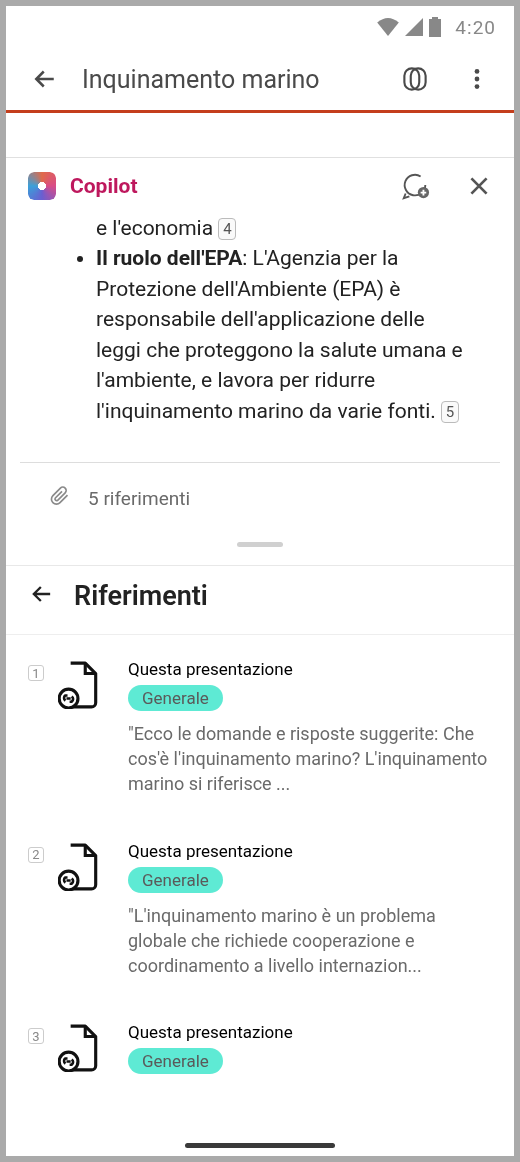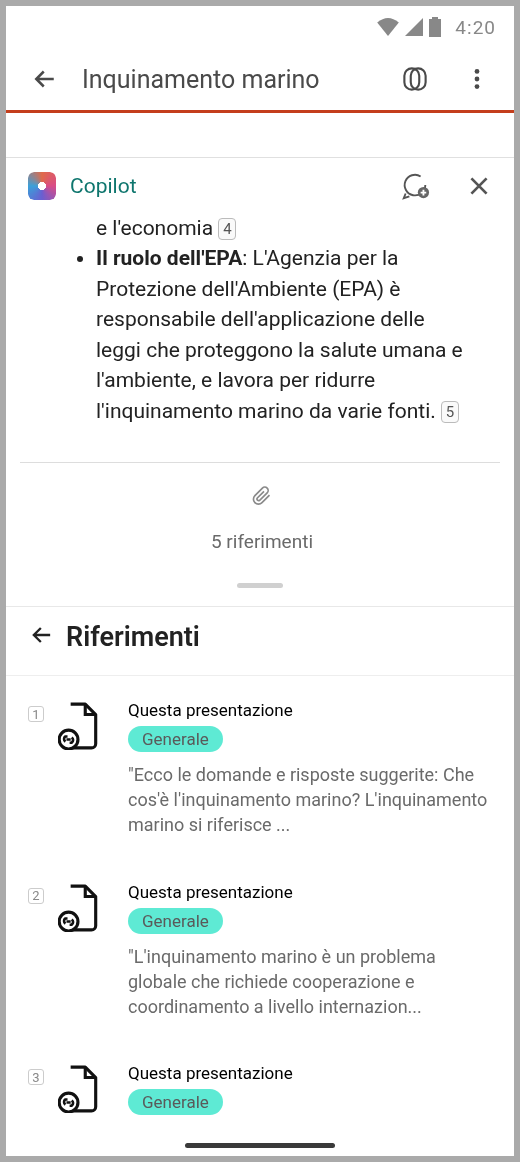--- a/index.html
+++ b/index.html
@@ -56,21 +56,21 @@
       gap: 14px;
       border-top: 1px solid #e0e0e0;
     }
     .copilot-logo {
       width: 28px; height: 28px;
       border-radius: 6px;
       background: conic-gradient(#e06a4a, #d94b87, #6a5ed1, #3aa0d9, #e06a4a);
       -webkit-mask: radial-gradient(circle at 50% 50%, transparent 20%, black 21%);
       mask: radial-gradient(circle at 50% 50%, transparent 20%, black 21%);
     }
-    .copilot-title { flex: 1; font-size: 21px; font-weight: 400; color: #0f766e; }
+    .copilot-title { flex: 1; font-size: 21px; font-weight: 700; color: #be185d; }
     .message-card {
       margin: 0 14px;
       padding: 0 26px 20px 26px;
       font-size: 21px;
       line-height: 1.45;
       color: #222;
       border-bottom: 1px solid #ddd;
     }
     .message-card ul { list-style: disc; padding-left: 50px; }
     .message-card li { margin-bottom: 16px; }
@@ -90,31 +90,30 @@
       background: #fafafa;
     }
     .refs-footer {
       margin: 0 14px;
       padding: 22px 26px 22px 30px;
       display: flex;
       align-items: center;
       gap: 18px;
       color: #6a6a6a;
       font-size: 19px;
-      flex-direction: column;
     }
     .drag-handle {
       width: 46px; height: 5px; background: #d0d0d0; border-radius: 3px;
       margin: 8px auto 18px auto;
     }
     .refs-panel {
       border-top: 1px solid #e8e8e8;
     }
     .refs-head {
-      display: flex; align-items: center; gap: 10px;
+      display: flex; align-items: center; gap: 18px;
       padding: 14px 22px 22px 22px;
       border-bottom: 1px solid #eee;
     }
     .refs-title { font-size: 27px; font-weight: 600; color: #222; }
     .ref-list { padding: 24px 22px 0 22px; }
     .ref-item { display: flex; gap: 14px; margin-bottom: 44px; }
     .ref-num {
       font-size: 13px;
       color: #888;
       border: 1px solid #ccc;

